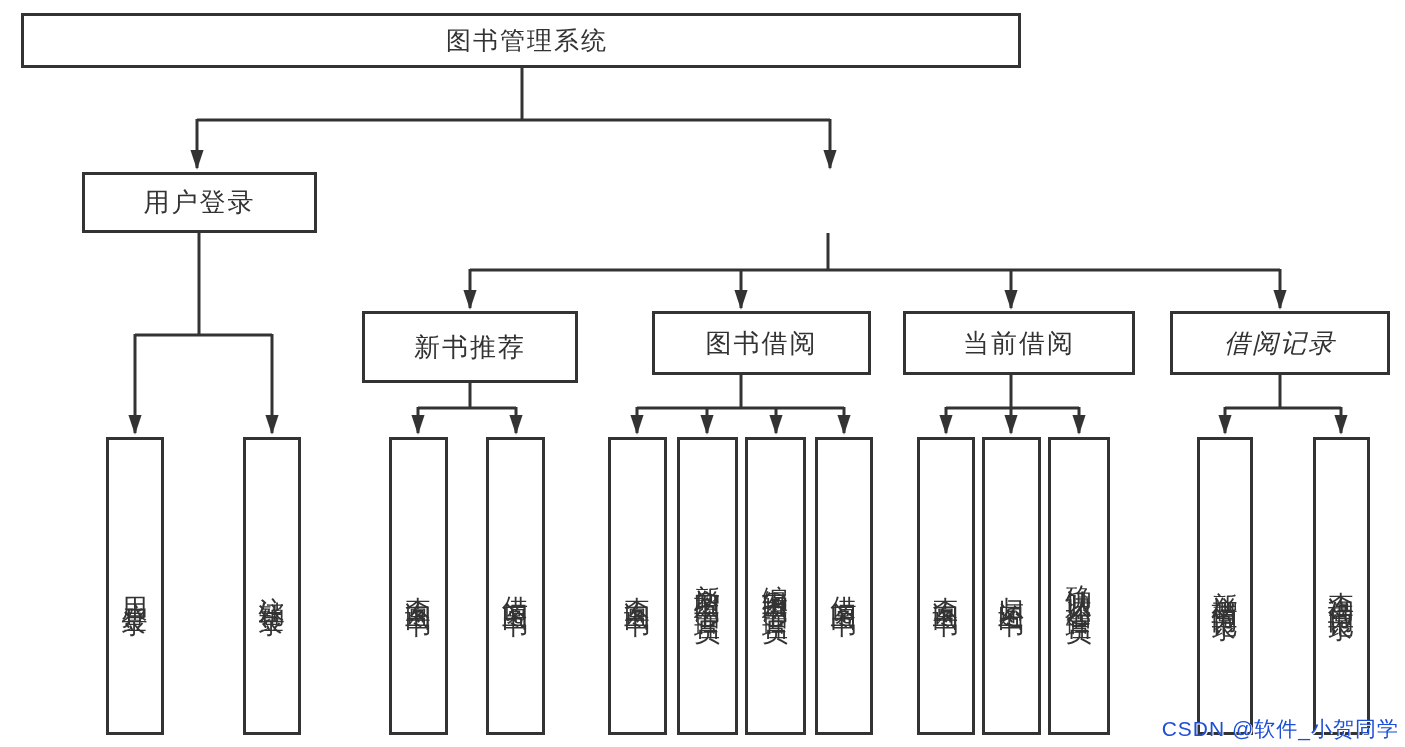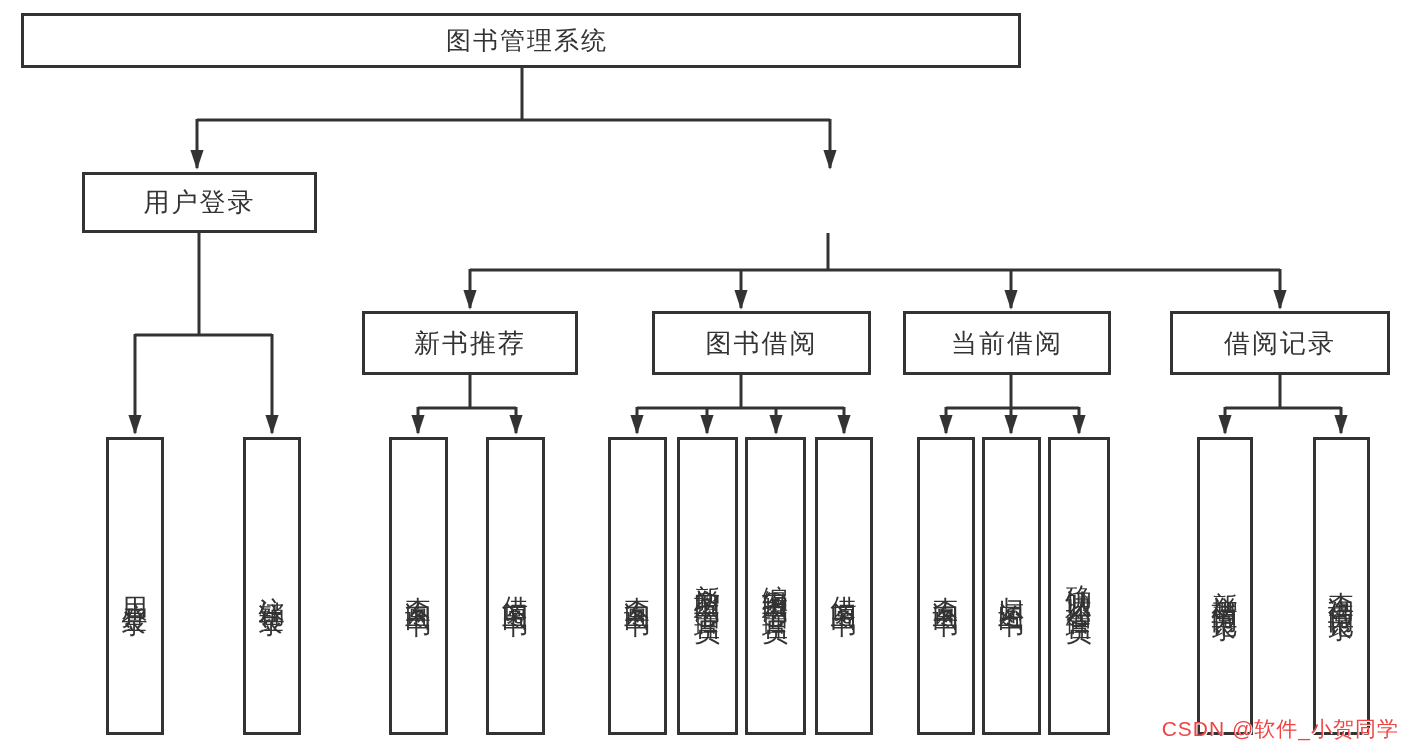--- a/index.html
+++ b/index.html
@@ -48,21 +48,21 @@
     font-size: 26px;
     letter-spacing: 5px;
     line-height: 1;
     color: #333333;
   }
   .watermark {
     position: absolute;
     right: 6px;
     bottom: 4px;
     font-size: 21px;
-    color: #ef4444;
+    color: #1d4ed8;
     letter-spacing: 1px;
     white-space: nowrap;
     text-shadow: 1px 1px 0 #ffffff;
   }
 </style>
 </head>
 <body>
 
 <div id="canvas">
 
@@ -117,30 +117,30 @@
   </svg>
 
   <div class="node root" style="left:21px; top:13px; width:1000px; height:55px;padding-left:12px;">
     <span class="hlabel">图书管理系统</span>
   </div>
 
   <div class="node" style="left:82px; top:172px; width:235px; height:61px;">
     <span class="hlabel">用户登录</span>
   </div>
 
-  <div class="node" style="left:362px; top:311px; width:216px; height:64px;">
+  <div class="node" style="left:362px; top:311px; width:216px; height:72px;">
     <span class="hlabel">新书推荐</span>
   </div>
   <div class="node" style="left:632px; top:311px; width:219px; height:64px;margin-left:20px;">
     <span class="hlabel">图书借阅</span>
   </div>
-  <div class="node" style="left:903px; top:311px; width:208px; height:64px;">
+  <div class="node" style="left:903px; top:311px; width:232px; height:64px;">
     <span class="hlabel">当前借阅</span>
   </div>
-  <div class="node" style="left:1170px; top:311px; width:220px; height:64px;">
+  <div class="node" style="left:1170px; top:311px; width:220px; height:64px;font-style:italic;">
     <span class="hlabel">借阅记录</span>
   </div>
 
   <div class="node leaf" style="left:106px; width:58px;">
     <span class="vlabel">用户登录</span>
   </div>
   <div class="node leaf" style="left:243px; width:58px;">
     <span class="vlabel">注销登录</span>
   </div>
 

